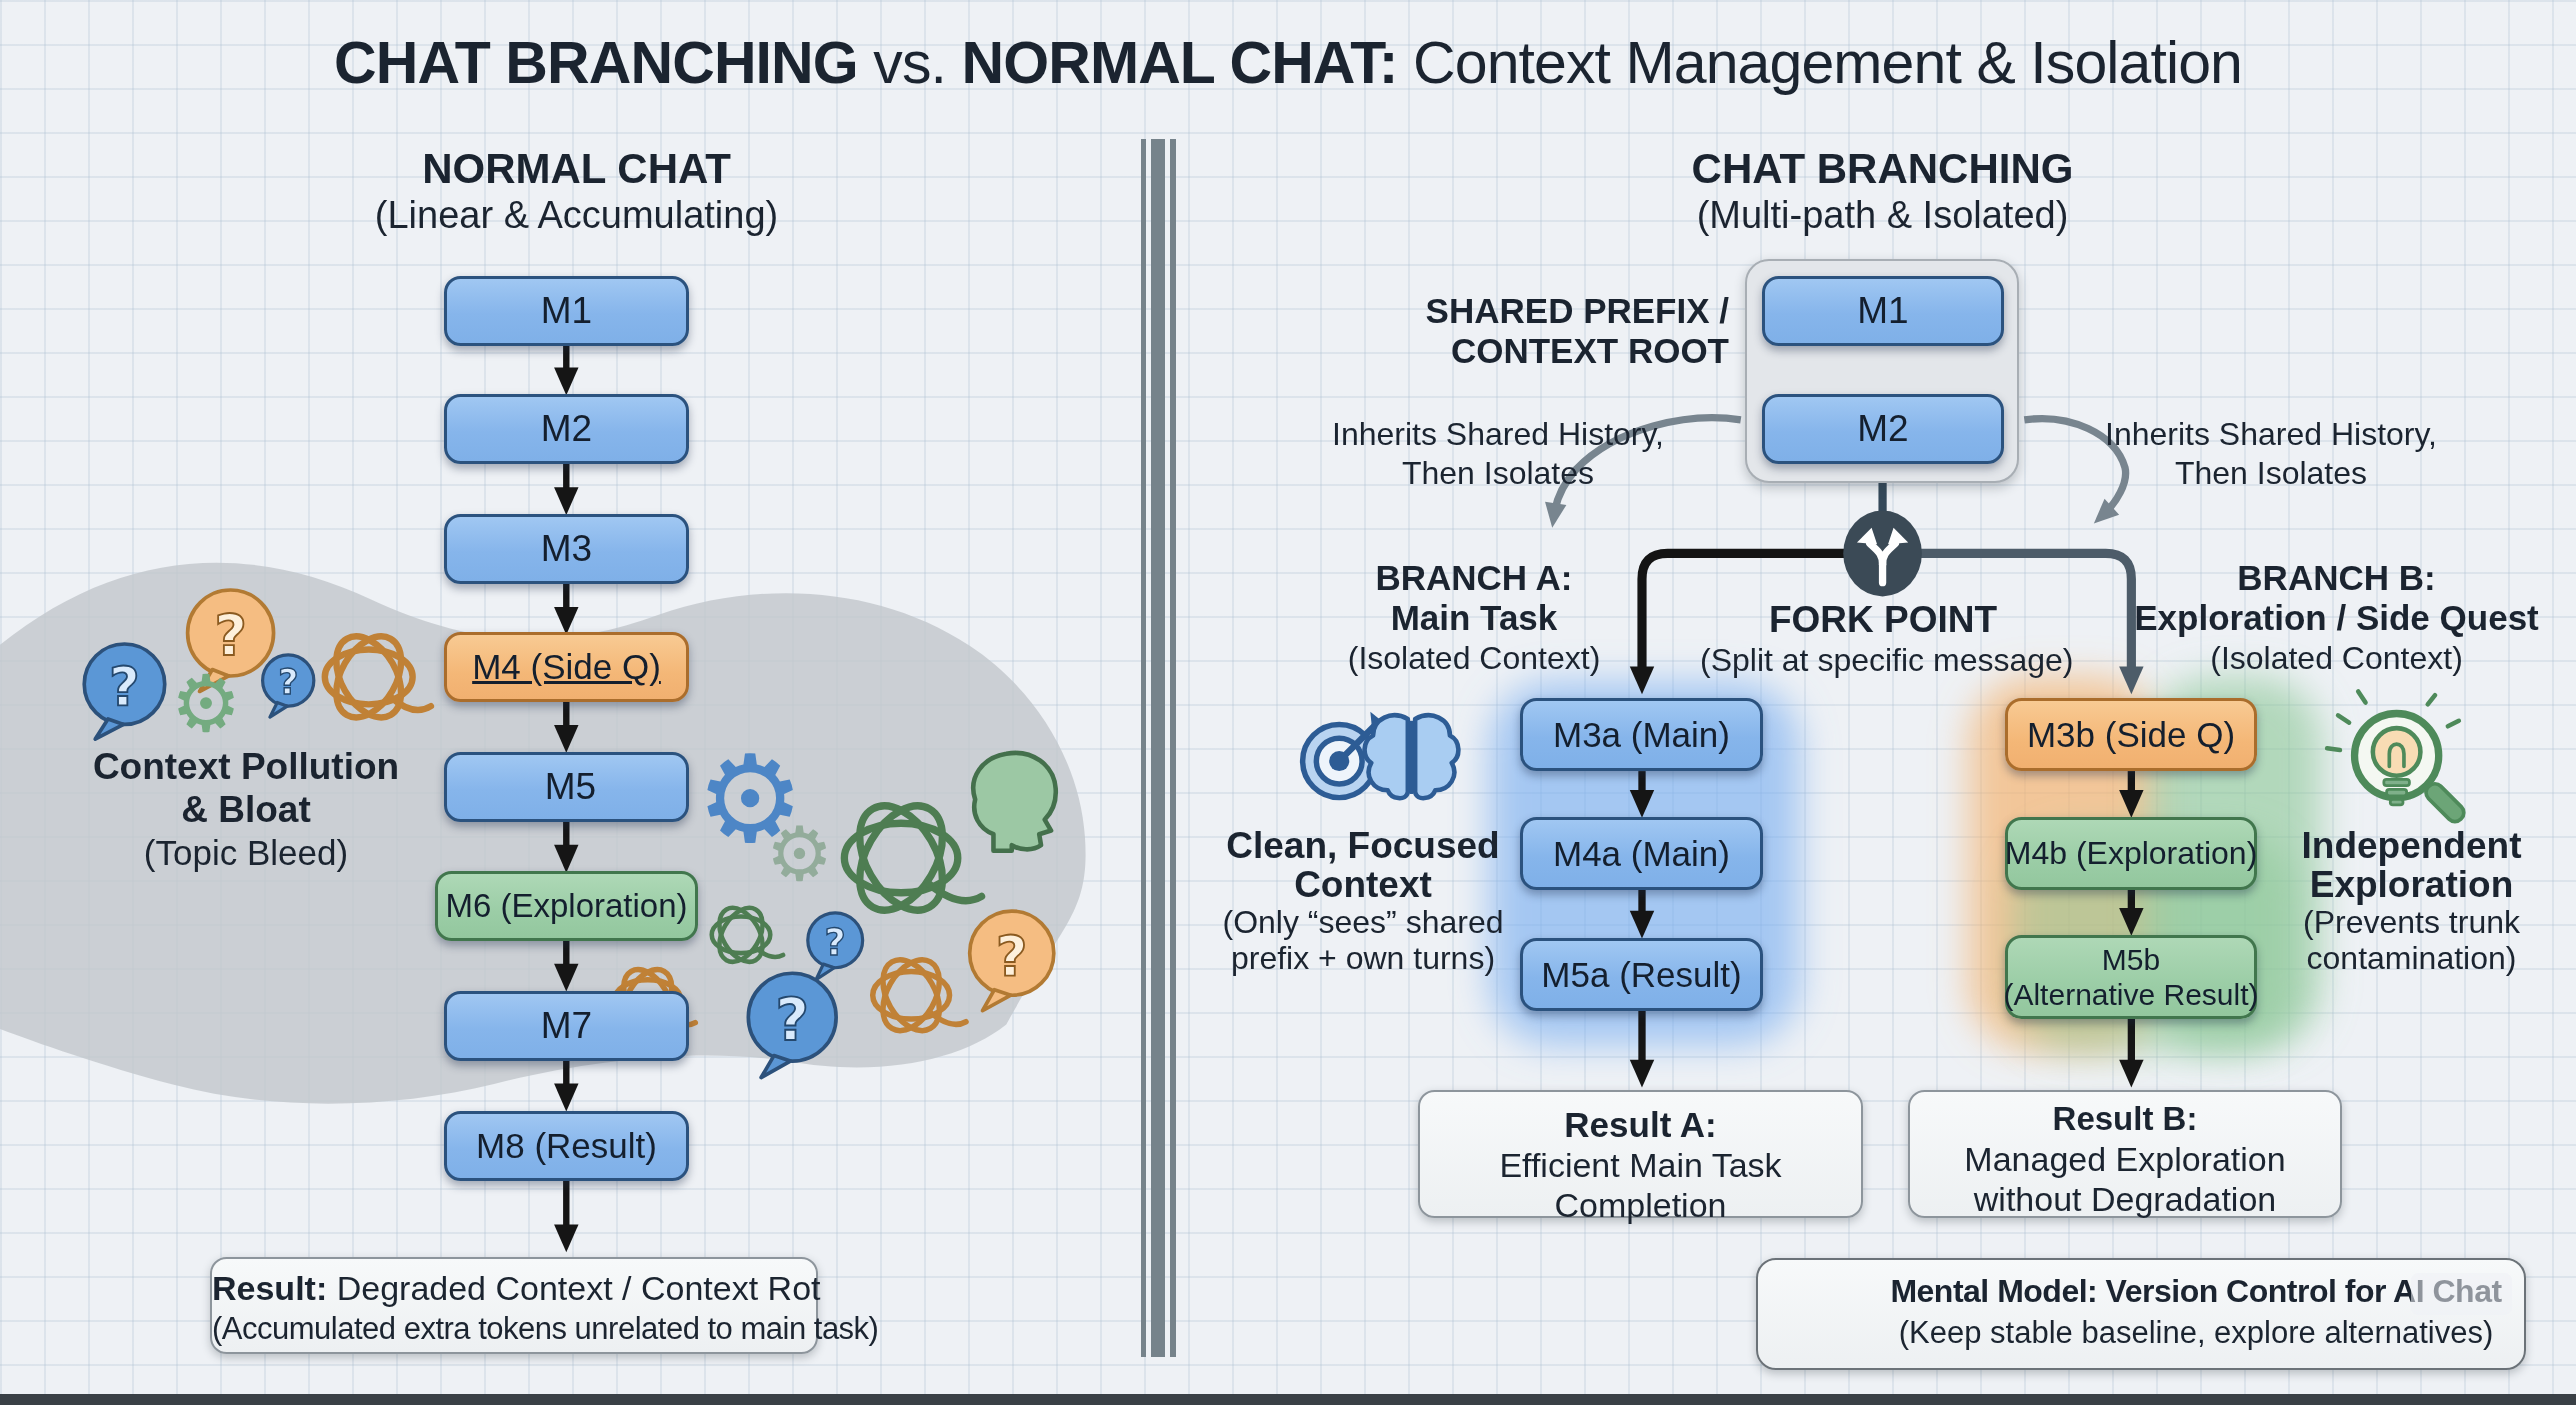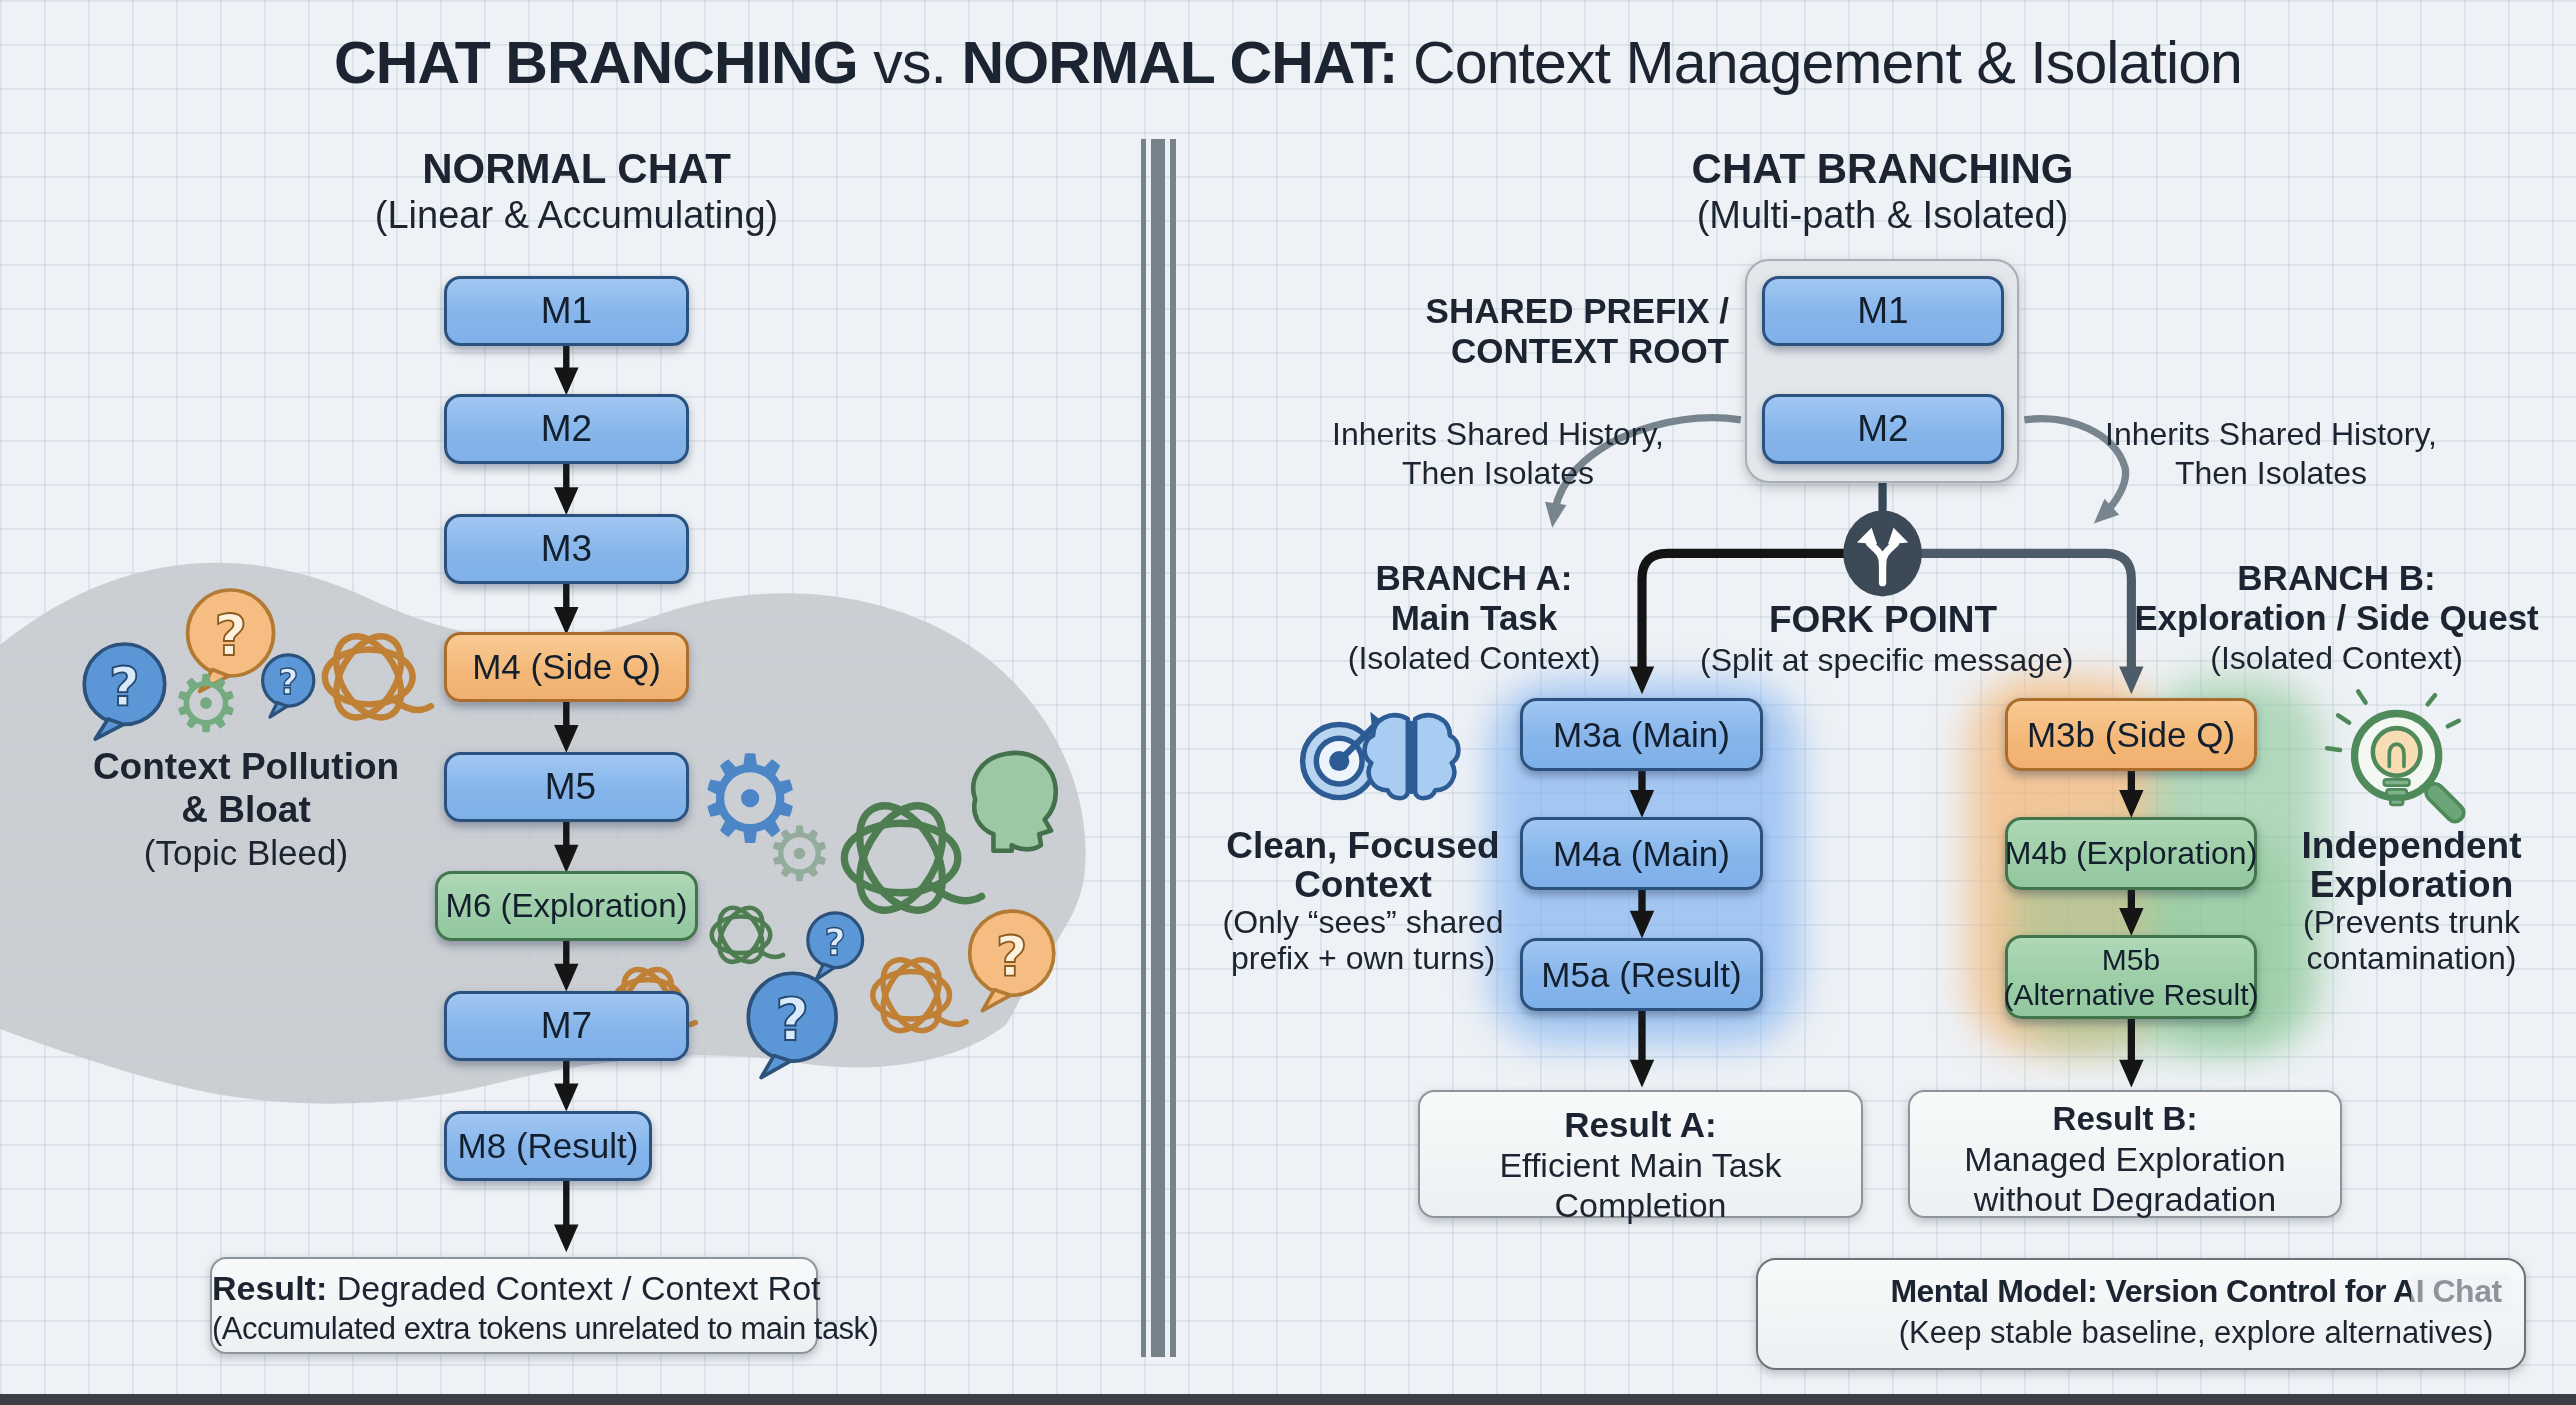--- a/index.html
+++ b/index.html
@@ -249,33 +249,33 @@
 
 <div class="mbox blue" style="left:444px;top:276px;width:245px;height:70px;">
     <span>M1</span>
   </div>
 <div class="mbox blue" style="left:444px;top:394px;width:245px;height:70px;">
     <span>M2</span>
   </div>
 <div class="mbox blue" style="left:444px;top:514px;width:245px;height:70px;">
     <span>M3</span>
   </div>
-<div class="mbox orange" style="left:444px;top:632px;width:245px;height:70px;font-size:35px;">
+<div class="mbox orange" style="left:444px;top:632px;width:245px;height:70px;font-size:35px;text-decoration:underline;">
     <span>M4 (Side Q)</span>
   </div>
 <div class="mbox blue" style="left:444px;top:752px;width:245px;height:70px;padding-left:8px;">
     <span>M5</span>
   </div>
 <div class="mbox green" style="left:435px;top:871px;width:263px;height:70px;font-size:33px;">
     <span>M6 (Exploration)</span>
   </div>
 <div class="mbox blue" style="left:444px;top:991px;width:245px;height:70px;">
     <span>M7</span>
   </div>
-<div class="mbox blue" style="left:444px;top:1111px;width:208px;height:70px;font-size:35px;">
+<div class="mbox blue" style="left:444px;top:1111px;width:245px;height:70px;font-size:35px;">
     <span>M8 (Result)</span>
   </div>
 
 <div class="lbl b nw" style="left:63px;top:746px;width:366px;font-size:37px;">Context Pollution</div>
 <div class="lbl b nw" style="left:63px;top:789px;width:366px;font-size:37px;">&amp; Bloat</div>
 <div class="lbl nw" style="left:63px;top:833px;width:366px;font-size:35px;">(Topic Bleed)</div>
 
 <div class="panel" style="left:210px;top:1257px;width:608px;height:97px;padding-top:8.2px;">
   <div class="nw" style="font-size:34px;line-height:42px;">
     <span class="b">Result:</span><span> Degraded Context / Context Rot</span>

